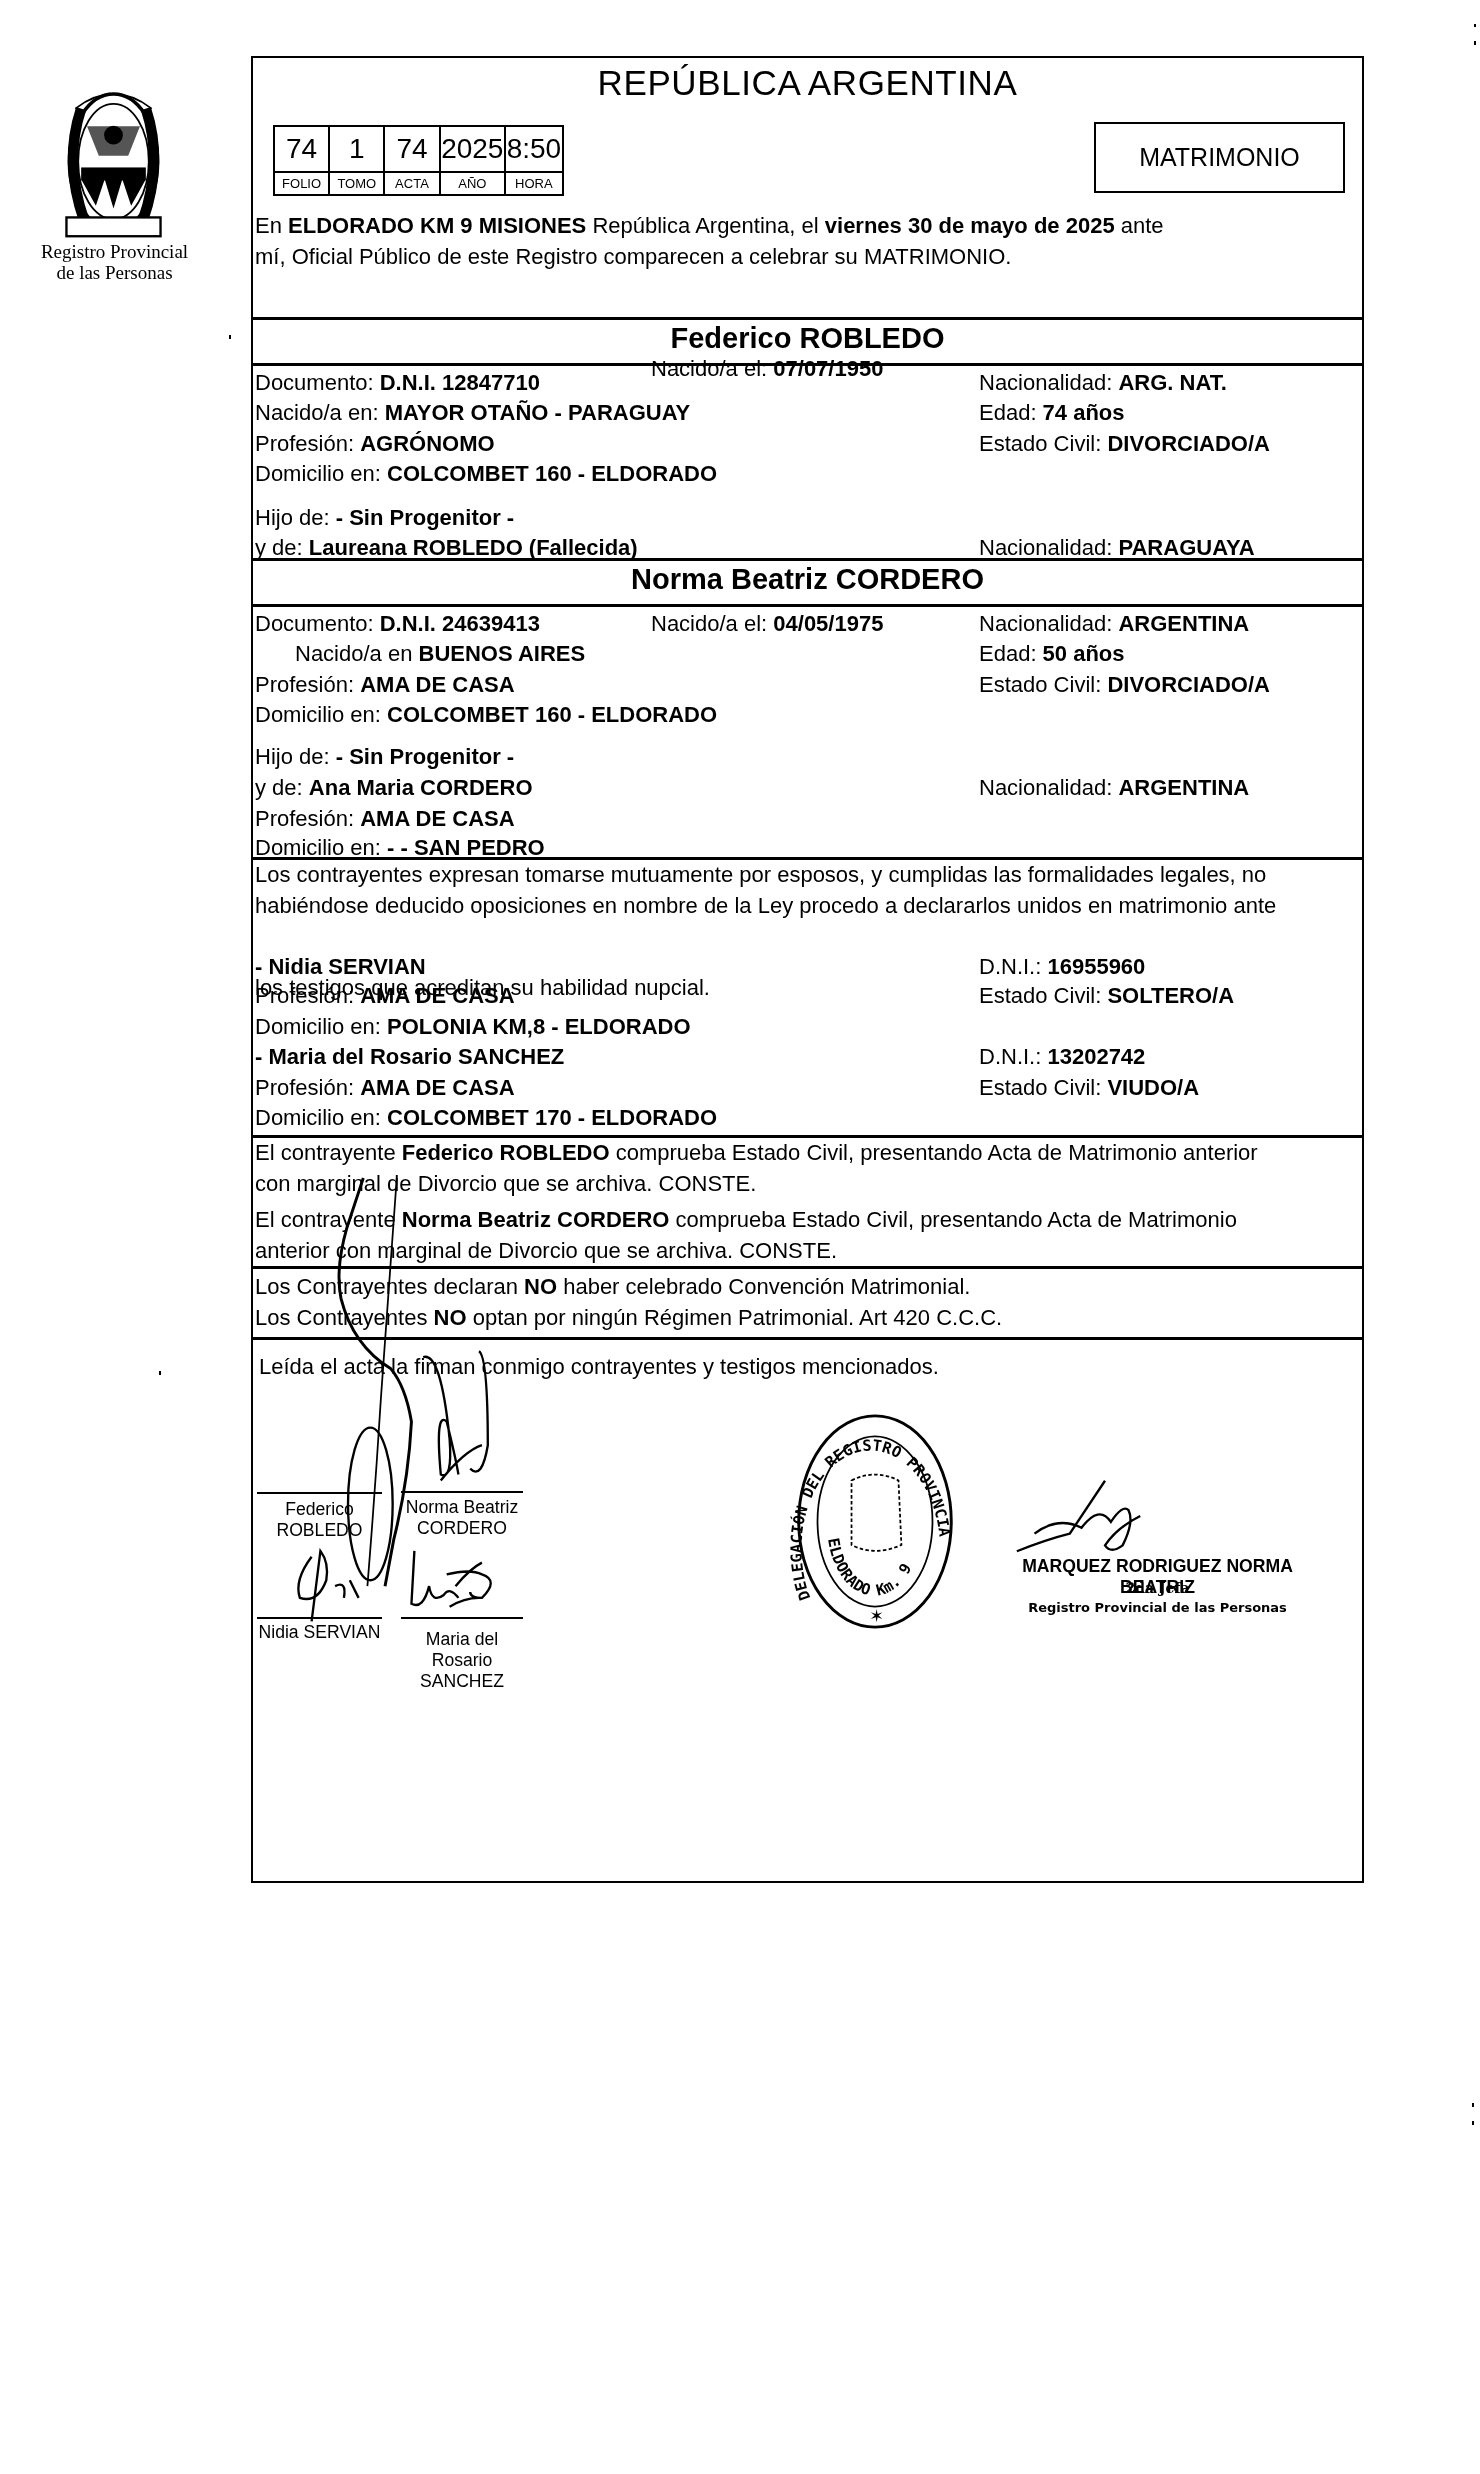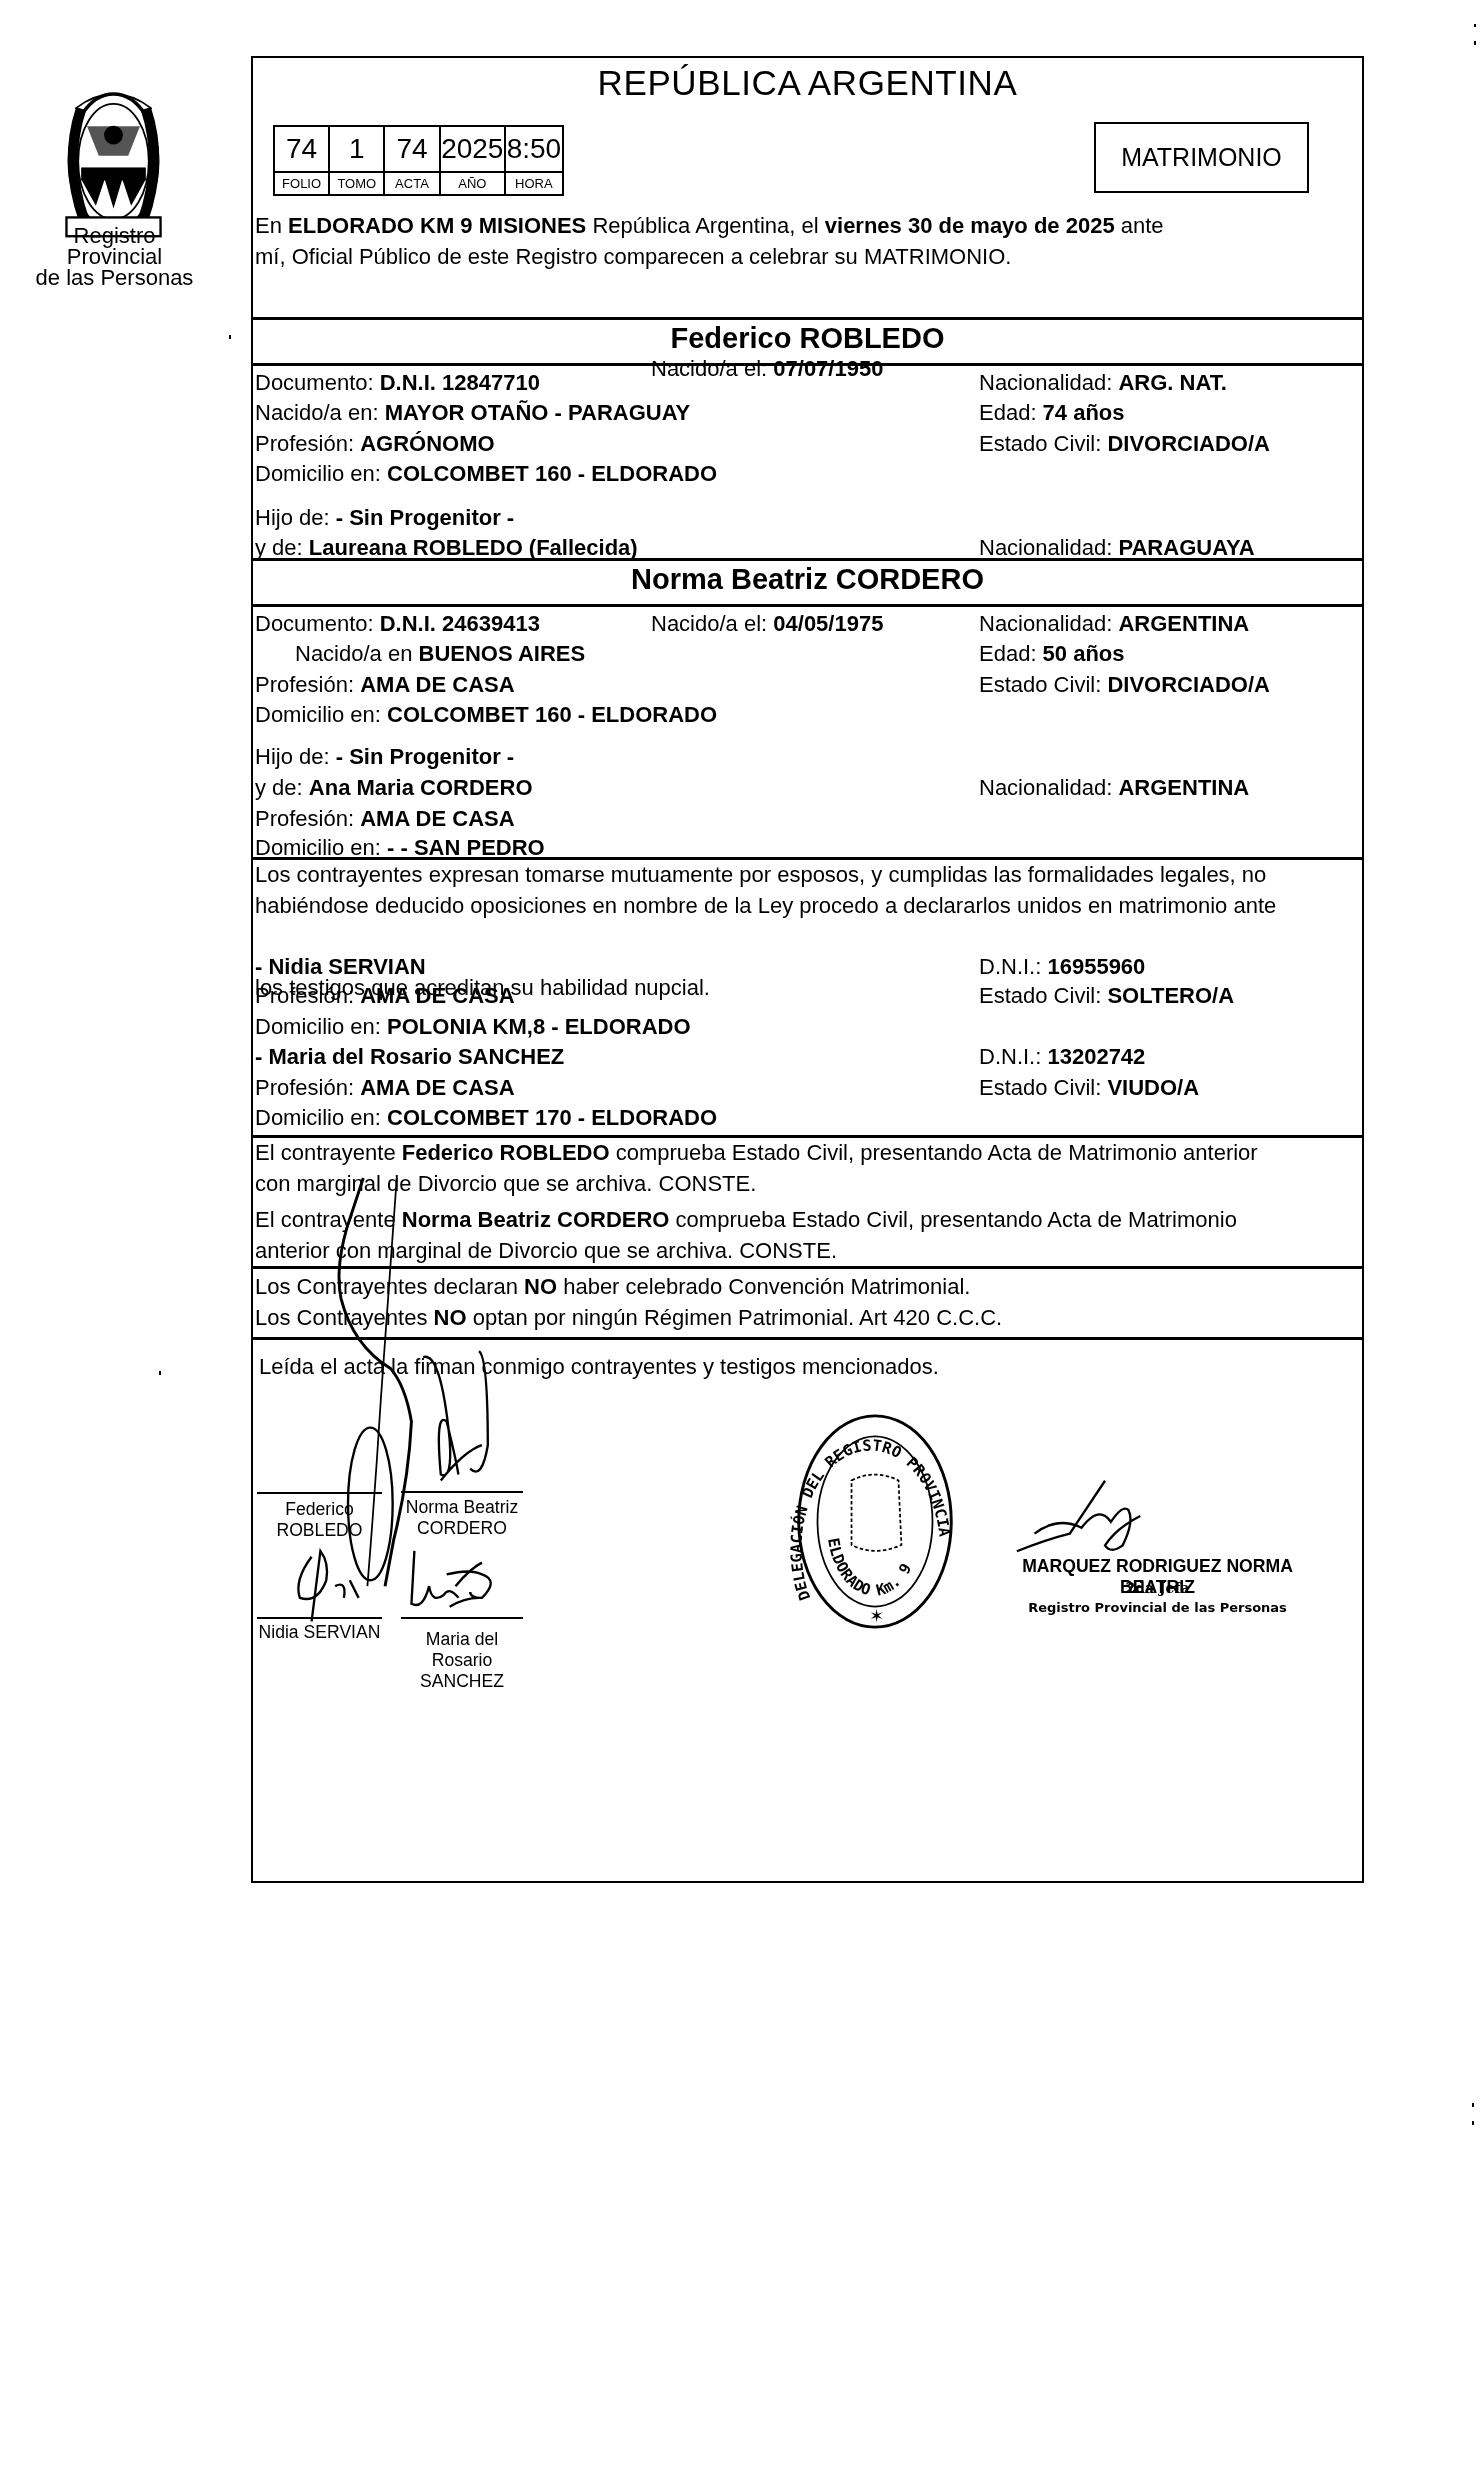--- a/index.html
+++ b/index.html
@@ -3,37 +3,37 @@
 <meta charset="utf-8">
 <style>
   html, body { margin:0; padding:0; background:#ffffff; }
   body { width:1481px; height:2475px; position:relative; overflow:hidden;
          font-family:"Liberation Sans", sans-serif; color:#000; }
   .abs { position:absolute; }
   .b { font-weight:bold; }
 
   
   #logo { left:40px; top:85px; width:147px; height:159px; }
-  #logo-caption { left:23.5px; top:225px; width:182px; text-align:center;
-                  font-size:22px; line-height:21px; }
+  #logo-caption { left:23.5px; top:241px; width:182px; text-align:center;
+                  font-size:19px; line-height:21px;font-family:Liberation Serif, serif; }
 
   
   #frame { left:251px; top:56px; width:1113px; height:1827px;
            border:2.9px solid #000; box-sizing:border-box; }
 
   #title { left:251px; top:63px; width:1113px; text-align:center;
            font-size:35px; letter-spacing:0.6px; }
 
   
   #reg-table { left:273px; top:125px; border-collapse:collapse; }
   #reg-table td { border:2.4px solid #000; text-align:center; width:52px; padding:0 0.6px; }
   #reg-table tr.vals td { font-size:28px; height:44px; }
   #reg-table tr.labels td { font-size:13px; height:21px; }
 
-  #type-box { left:1094px; top:122px; width:215px; height:71px;
+  #type-box { left:1094px; top:122px; width:251px; height:71px;
               border:2.9px solid #000; box-sizing:border-box;
               display:flex; align-items:center; justify-content:center;
               font-size:25px; }
 
   .hr { position:absolute; left:251px; width:1113px; height:2.9px; background:#000; }
 
   .line { position:absolute; font-size:22px; line-height:31px; white-space:nowrap; }
   .c1 { left:255px; }
   .c2 { left:651px; }
   .c3 { left:979px; }

